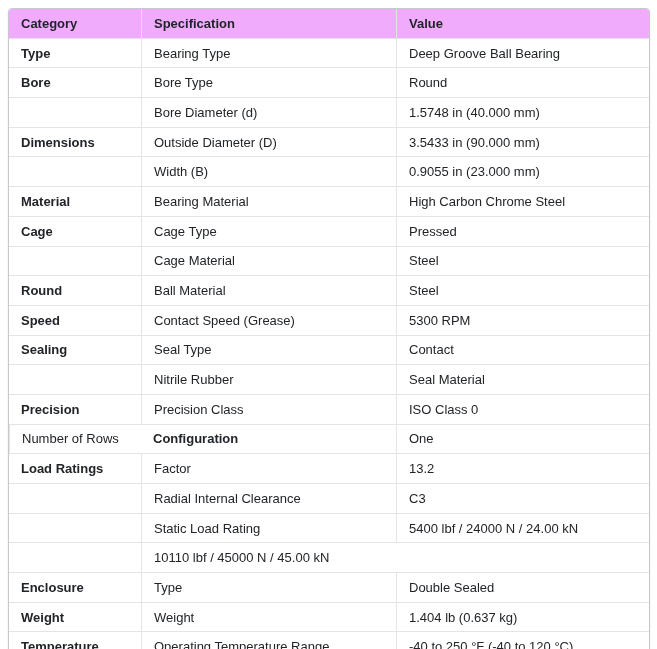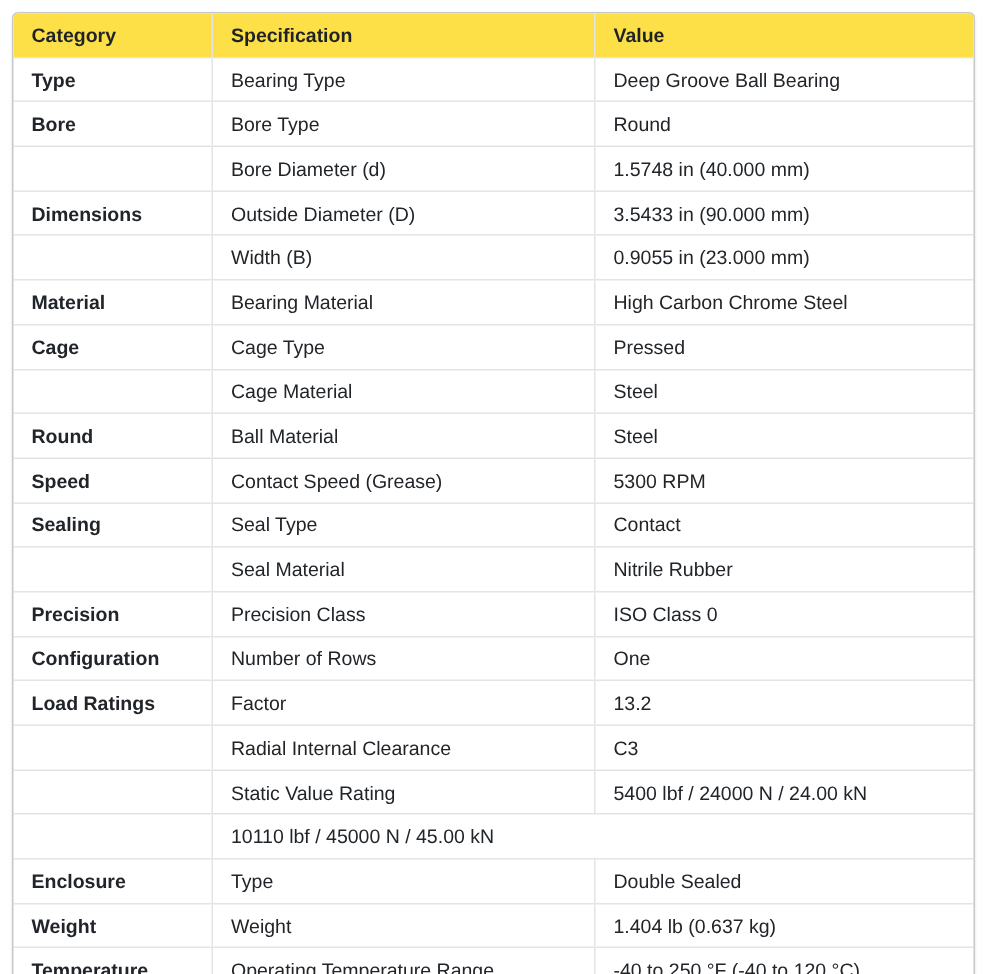--- a/index.html
+++ b/index.html
@@ -24,21 +24,21 @@
   .row {
     display: grid;
     grid-template-columns: 132px 255px 1fr;
     height: 28.7px;
     border-top: 1px solid #e2e4e6;
   }
   .row:first-child {
     border-top: none;
   }
   .row.header {
-    background: #fde047;
+    background: #f0abfc;
   }
   .cell {
     display: flex;
     align-items: center;
     padding: 0 12px;
     font-size: 13px;
     color: #212529;
     white-space: nowrap;
     overflow: hidden;
   }
@@ -113,46 +113,46 @@
     <div class="cell c2">Contact Speed (Grease)</div>
     <div class="cell c3">5300 RPM</div>
   </div>
   <div class="row">
     <div class="cell cat c1">Sealing</div>
     <div class="cell c2">Seal Type</div>
     <div class="cell c3">Contact</div>
   </div>
   <div class="row">
     <div class="cell cat c1"></div>
+    <div class="cell c3">Nitrile Rubber</div>
     <div class="cell c2">Seal Material</div>
-    <div class="cell c3">Nitrile Rubber</div>
   </div>
   <div class="row">
     <div class="cell cat c1">Precision</div>
     <div class="cell c2">Precision Class</div>
     <div class="cell c3">ISO Class 0</div>
   </div>
   <div class="row">
+    <div class="cell c2">Number of Rows</div>
     <div class="cell cat c1">Configuration</div>
-    <div class="cell c2">Number of Rows</div>
     <div class="cell c3">One</div>
   </div>
   <div class="row">
     <div class="cell cat c1">Load Ratings</div>
     <div class="cell c2">Factor</div>
     <div class="cell c3">13.2</div>
   </div>
   <div class="row">
     <div class="cell cat c1"></div>
     <div class="cell c2">Radial Internal Clearance</div>
     <div class="cell c3">C3</div>
   </div>
   <div class="row">
     <div class="cell cat c1"></div>
-    <div class="cell c2">Static Value Rating</div>
+    <div class="cell c2">Static Load Rating</div>
     <div class="cell c3">5400 lbf / 24000 N / 24.00 kN</div>
   </div>
   <div class="row">
     <div class="cell cat c1"></div>
     <div class="cell c3">10110 lbf / 45000 N / 45.00 kN</div>
   </div>
   <div class="row">
     <div class="cell cat c1">Enclosure</div>
     <div class="cell c2">Type</div>
     <div class="cell c3">Double Sealed</div>

